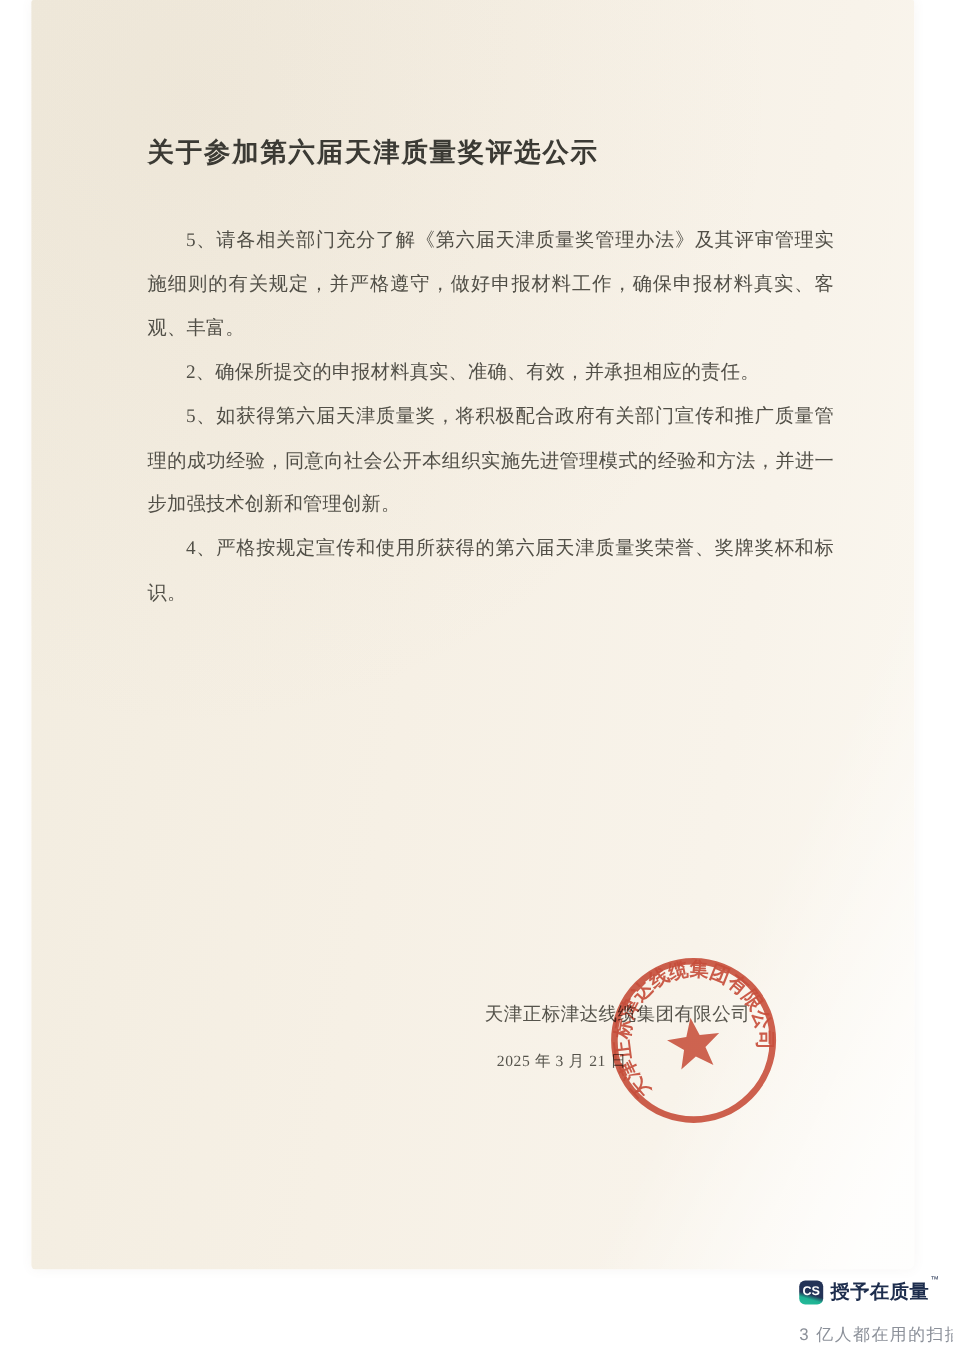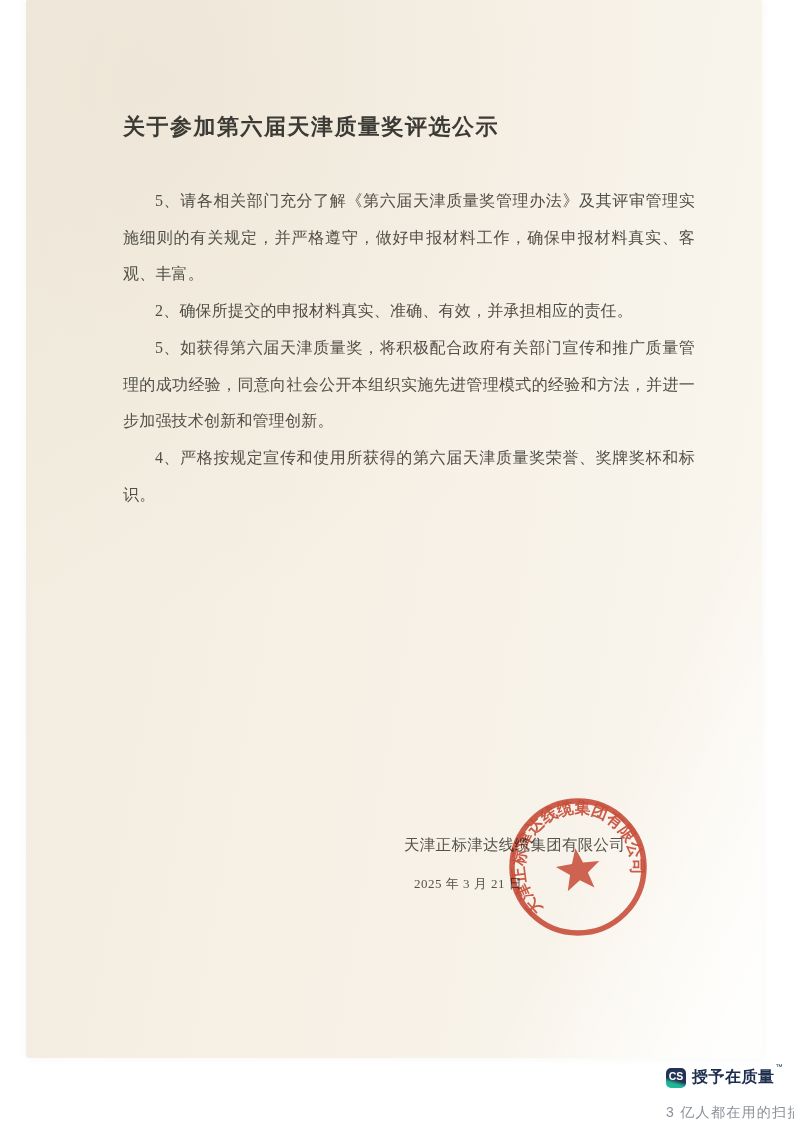--- a/index.html
+++ b/index.html
@@ -70,21 +70,21 @@
     filter: blur(0.3px);
   }
   .scanner-badge {
     position: absolute;
     left: 666px; top: 1067px;
     width: 118px;
     font-family: "Liberation Sans", sans-serif;
   }
   .badge-row {
     display: flex;
-    align-items: center;
+    align-items: flex-start;
     gap: 6px;
   }
   .cs-icon {
     width: 20px; height: 20px;
     border-radius: 5px;
     background: linear-gradient(196deg, #233357 0%, #233357 58%, #1fb293 74%, #27bb9b 100%);
     color: #ffffff;
     font-size: 10.5px;
     font-weight: 800;
     display: flex;

